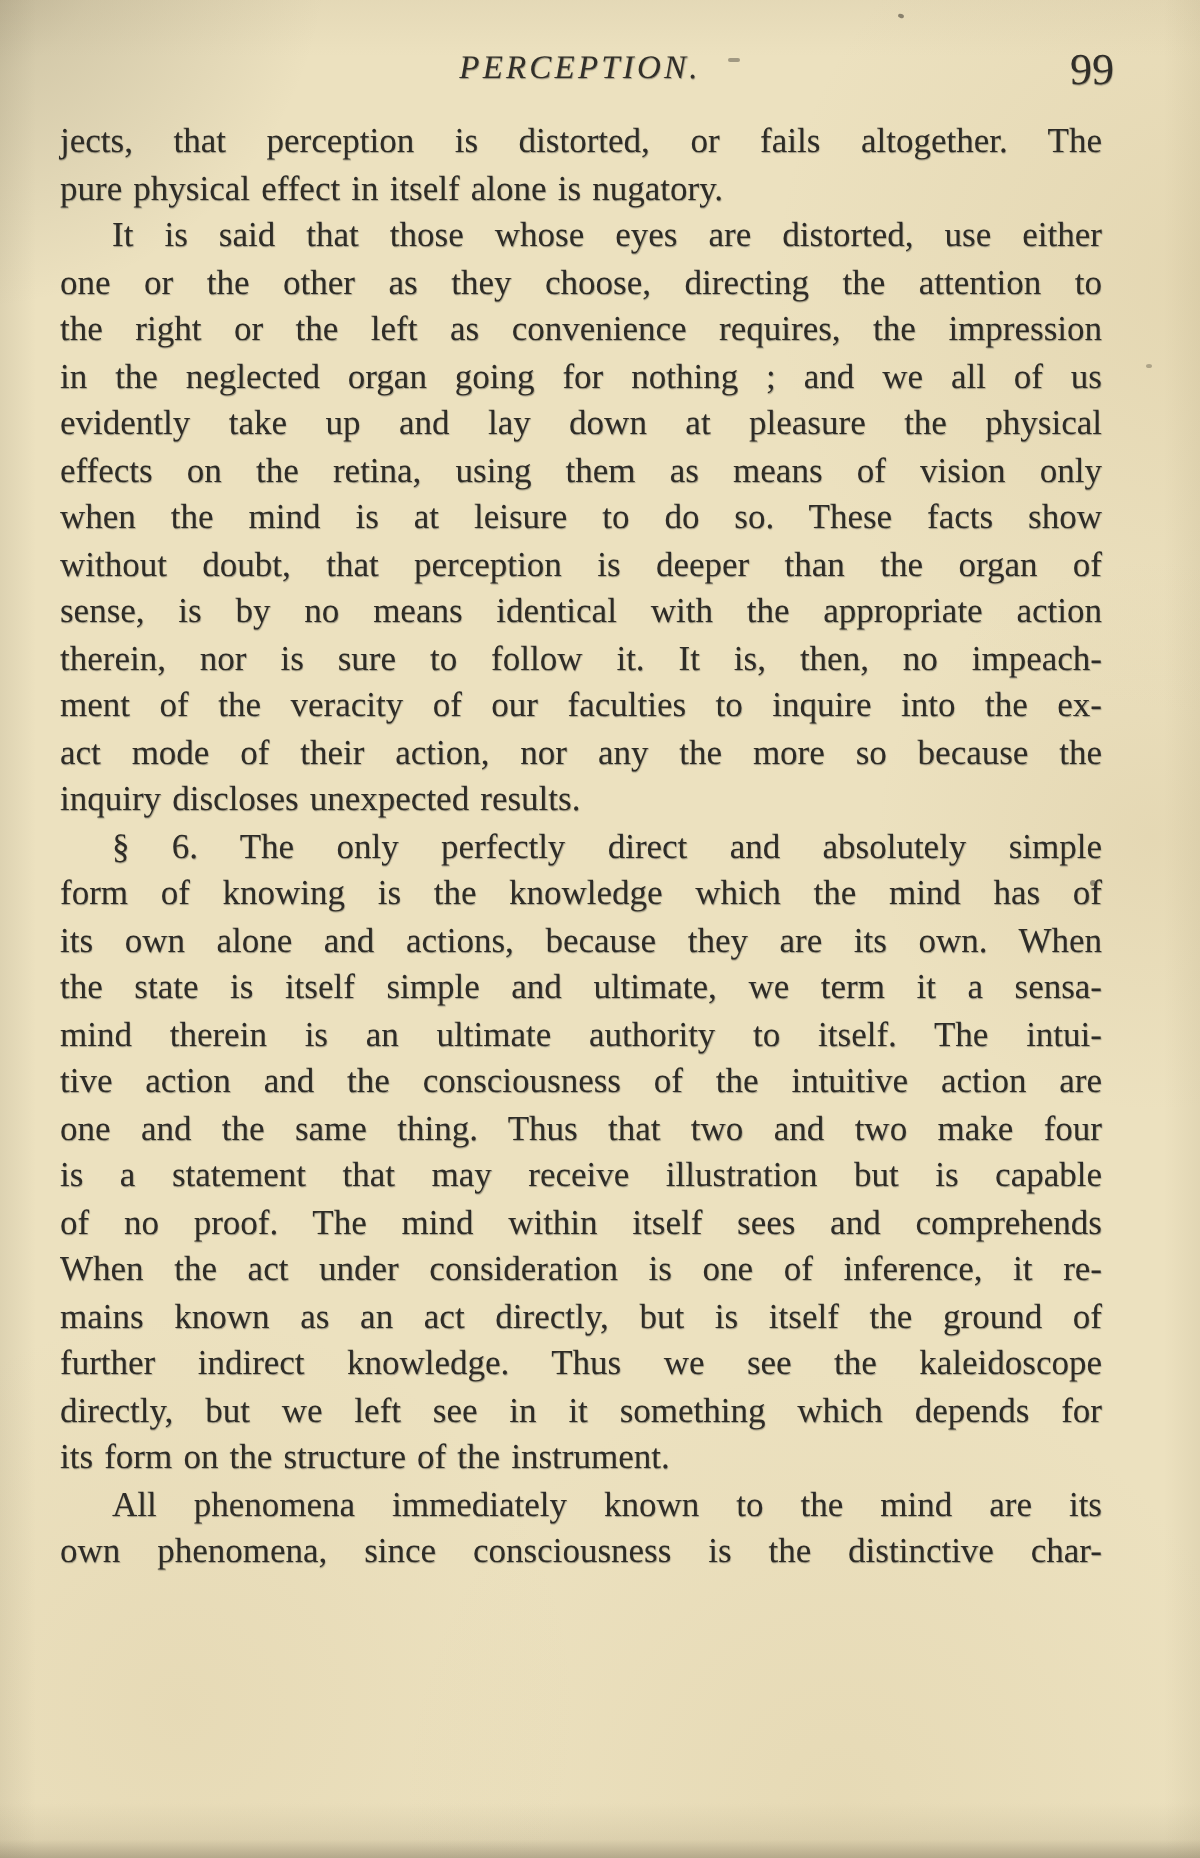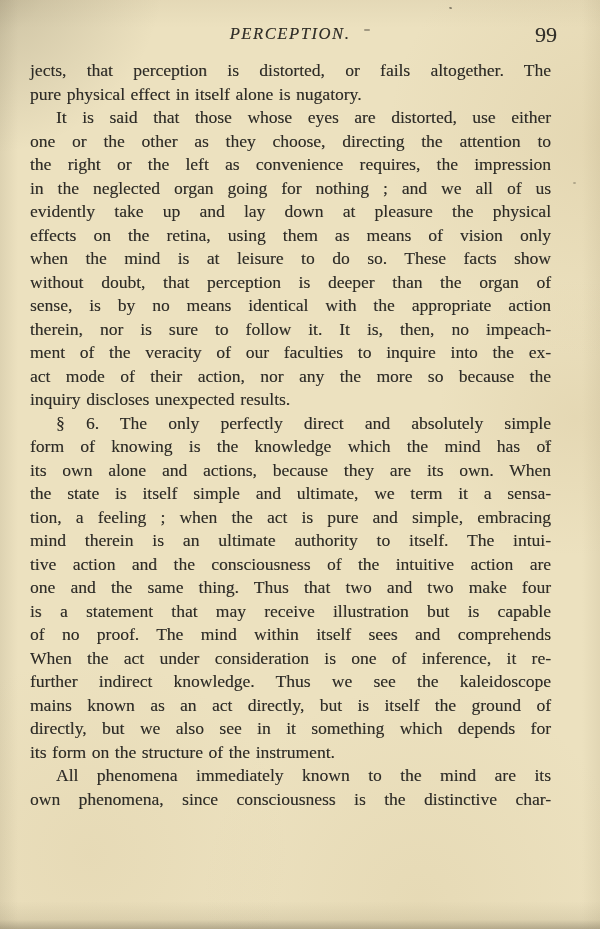--- a/index.html
+++ b/index.html
@@ -99,30 +99,29 @@
       <div class="line">without doubt, that perception is deeper than the organ of</div>
       <div class="line">sense, is by no means identical with the appropriate action</div>
       <div class="line">therein, nor is sure to follow it. It is, then, no impeach-</div>
       <div class="line">ment of the veracity of our faculties to inquire into the ex-</div>
       <div class="line">act mode of their action, nor any the more so because the</div>
       <div class="line last">inquiry discloses unexpected results.</div>
       <div class="line indent">§ 6. The only perfectly direct and absolutely simple</div>
       <div class="line">form of knowing is the knowledge which the mind has of</div>
       <div class="line">its own alone and actions, because they are its own. When</div>
       <div class="line">the state is itself simple and ultimate, we term it a sensa-</div>
-      <div class="line">tion, a feeling ; when the act is pure and simple, embracing</div>
       <div class="line">mind therein is an ultimate authority to itself. The intui-</div>
       <div class="line">tive action and the consciousness of the intuitive action are</div>
       <div class="line">one and the same thing. Thus that two and two make four</div>
       <div class="line">is a statement that may receive illustration but is capable</div>
       <div class="line">of no proof. The mind within itself sees and comprehends</div>
       <div class="line">When the act under consideration is one of inference, it re-</div>
+      <div class="line">mains known as an act directly, but is itself the ground of</div>
       <div class="line">further indirect knowledge. Thus we see the kaleidoscope</div>
-      <div class="line">mains known as an act directly, but is itself the ground of</div>
-      <div class="line">directly, but we also see in it something which depends for</div>
+      <div class="line">directly, but we left see in it something which depends for</div>
       <div class="line last">its form on the structure of the instrument.</div>
       <div class="line indent">All phenomena immediately known to the mind are its</div>
       <div class="line">own phenomena, since consciousness is the distinctive char-</div>
     </div>
 
   <div class="speck" id="speck-1"></div>
   <div class="speck" id="speck-2"></div>
   <div class="speck" id="speck-3"></div>
   <div class="speck" id="speck-4"></div>
 </div>

